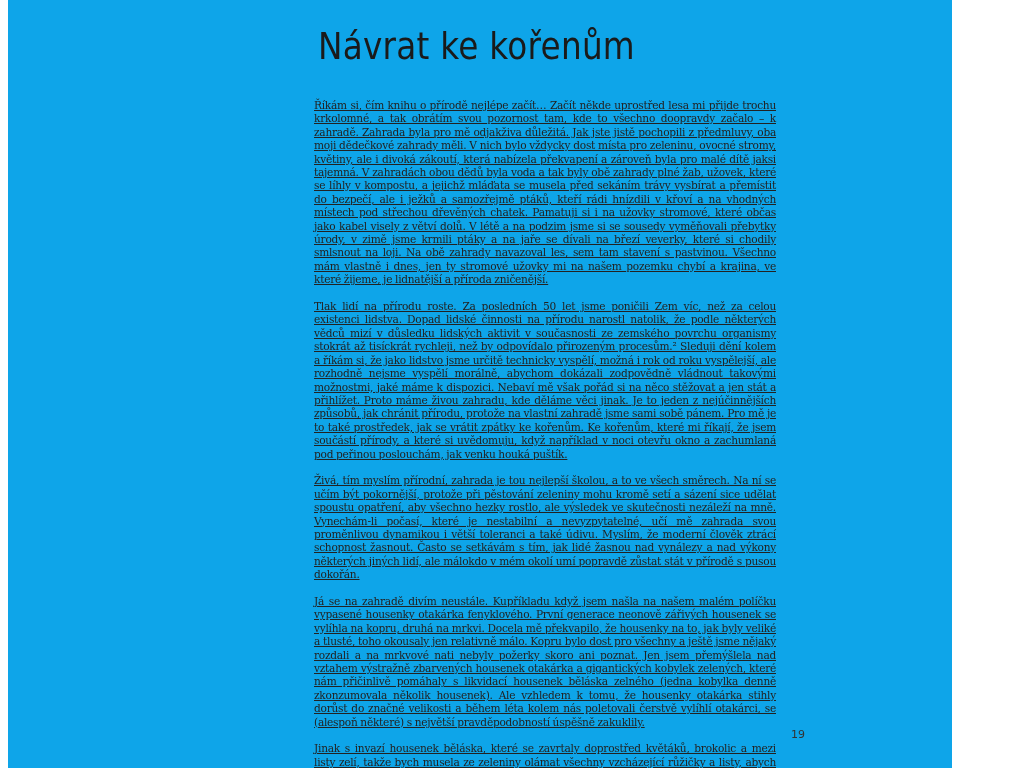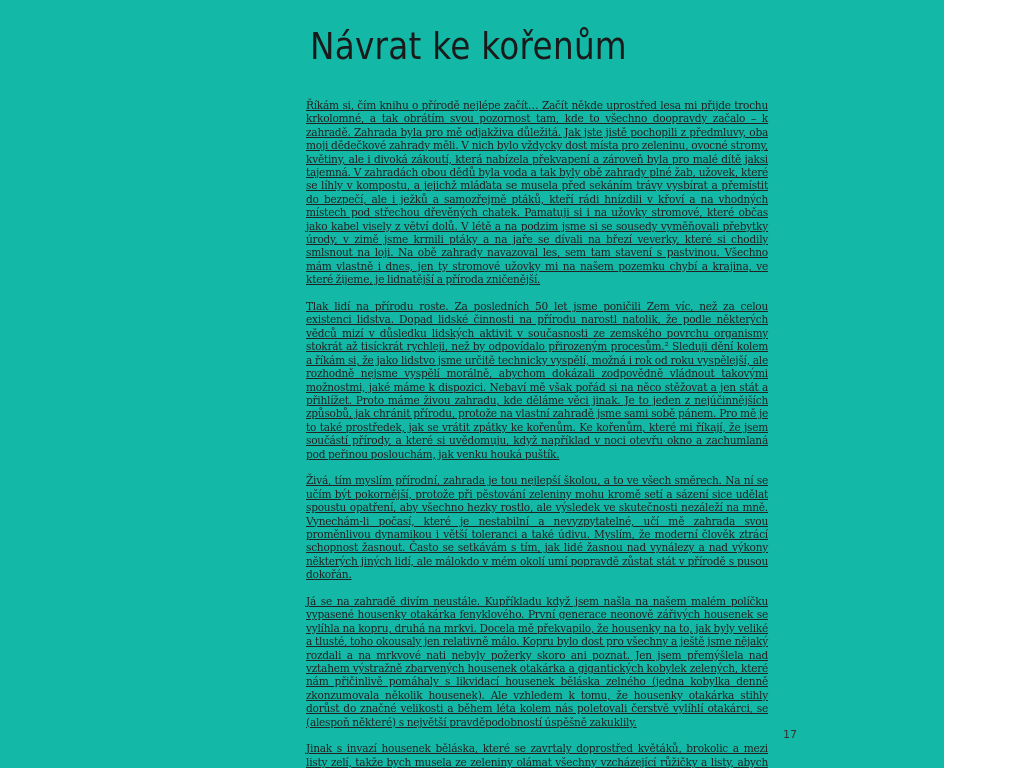--- a/index.html
+++ b/index.html
@@ -1,17 +1,17 @@
 <!DOCTYPE html>
 <html><head>
 <meta charset="utf-8">
 <style>
   html, body { margin: 0; padding: 0; background: #ffffff; }
   body { width: 1024px; height: 768px; position: relative; overflow: hidden; }
-  .page { position: absolute; left: 0; top: 0; width: 944px; height: 768px; background: #14b8a6; }
+  .page { position: absolute; left: 8px; top: 0; width: 944px; height: 768px; background: #0ea5e9; }
   .title {
     position: absolute; left: 310px; top: 26px;
     font-family: "DejaVu Sans", sans-serif;
     font-size: 38px; font-weight: normal; color: #1a1a1a;
     letter-spacing: 0.3px; margin: 0; line-height: 1.1;
     transform: scaleX(0.86); transform-origin: left center;
   }
   .body-text {
     position: absolute; left: 306px; top: 99px; width: 462px;
     font-family: "DejaVu Serif", serif;
@@ -29,14 +29,14 @@
 
 <div class="page">
   <h1 class="title">Návrat ke kořenům</h1>
   <div class="body-text">
     <p>Říkám si, čím knihu o přírodě nejlépe začít… Začít někde uprostřed lesa mi přijde trochu krkolomné, a tak obrátím svou pozornost tam, kde to všechno doopravdy začalo – k zahradě. Zahrada byla pro mě odjakživa důležitá. Jak jste jistě pochopili z předmluvy, oba moji dědečkové zahrady měli. V nich bylo vždycky dost místa pro zeleninu, ovocné stromy, květiny, ale i divoká zákoutí, která nabízela překvapení a zároveň byla pro malé dítě jaksi tajemná. V zahradách obou dědů byla voda a tak byly obě zahrady plné žab, užovek, které se líhly v kompostu, a jejichž mláďata se musela před sekáním trávy vysbírat a přemístit do bezpečí, ale i ježků a samozřejmě ptáků, kteří rádi hnízdili v křoví a na vhodných místech pod střechou dřevěných chatek. Pamatuji si i na užovky stromové, které občas jako kabel visely z větví dolů. V létě a na podzim jsme si se sousedy vyměňovali přebytky úrody, v zimě jsme krmili ptáky a na jaře se dívali na březí veverky, které si chodily smlsnout na loji. Na obě zahrady navazoval les, sem tam stavení s pastvinou. Všechno mám vlastně i dnes, jen ty stromové užovky mi na našem pozemku chybí a krajina, ve které žijeme, je lidnatější a příroda zničenější.</p>
     <p>Tlak lidí na přírodu roste. Za posledních 50 let jsme poničili Zem víc, než za celou existenci lidstva. Dopad lidské činnosti na přírodu narostl natolik, že podle některých vědců mizí v důsledku lidských aktivit v současnosti ze zemského povrchu organismy stokrát až tisíckrát rychleji, než by odpovídalo přirozeným procesům.² Sleduji dění kolem a říkám si, že jako lidstvo jsme určitě technicky vyspělí, možná i rok od roku vyspělejší, ale rozhodně nejsme vyspělí morálně, abychom dokázali zodpovědně vládnout takovými možnostmi, jaké máme k dispozici. Nebaví mě však pořád si na něco stěžovat a jen stát a přihlížet. Proto máme živou zahradu, kde děláme věci jinak. Je to jeden z nejúčinnějších způsobů, jak chránit přírodu, protože na vlastní zahradě jsme sami sobě pánem. Pro mě je to také prostředek, jak se vrátit zpátky ke kořenům. Ke kořenům, které mi říkají, že jsem součástí přírody, a které si uvědomuju, když například v noci otevřu okno a zachumlaná pod peřinou poslouchám, jak venku houká puštík.</p>
     <p>Živá, tím myslím přírodní, zahrada je tou nejlepší školou, a to ve všech směrech. Na ní se učím být pokornější, protože při pěstování zeleniny mohu kromě setí a sázení sice udělat spoustu opatření, aby všechno hezky rostlo, ale výsledek ve skutečnosti nezáleží na mně. Vynechám-li počasí, které je nestabilní a nevyzpytatelné, učí mě zahrada svou proměnlivou dynamikou i větší toleranci a také údivu. Myslím, že moderní člověk ztrácí schopnost žasnout. Často se setkávám s tím, jak lidé žasnou nad vynálezy a nad výkony některých jiných lidí, ale málokdo v mém okolí umí popravdě zůstat stát v přírodě s pusou dokořán.</p>
     <p>Já se na zahradě divím neustále. Kupříkladu když jsem našla na našem malém políčku vypasené housenky otakárka fenyklového. První generace neonově zářivých housenek se vylíhla na kopru, druhá na mrkvi. Docela mě překvapilo, že housenky na to, jak byly veliké a tlusté, toho okousaly jen relativně málo. Kopru bylo dost pro všechny a ještě jsme nějaký rozdali a na mrkvové nati nebyly požerky skoro ani poznat. Jen jsem přemýšlela nad vztahem výstražně zbarvených housenek otakárka a gigantických kobylek zelených, které nám přičinlivě pomáhaly s likvidací housenek běláska zelného (jedna kobylka denně zkonzumovala několik housenek). Ale vzhledem k tomu, že housenky otakárka stihly dorůst do značné velikosti a během léta kolem nás poletovali čerstvě vylíhlí otakárci, se (alespoň některé) s největší pravděpodobností úspěšně zakuklily.</p>
     <p>Jinak s invazí housenek běláska, které se zavrtaly doprostřed květáků, brokolic a mezi listy zelí, takže bych musela ze zeleniny olámat všechny vzcházející růžičky a listy, abych je vydolovala ven, nám pomohli i další živočichové. Ze šípkových keřů vysázených poblíž políčka si pro housenky přilétali ťuhýci, kteří v nich každoročně hnízdí. Všímaví ptáci objevili prostřený hodovní stůl a obzvlášť v hektické době krmení mláďat jim housenky určitě přišly vhod. Kromě ťuhýků se na ně naučili chodit</p>
   </div>
-  <div class="page-number">17</div>
+  <div class="page-number">19</div>
 </div>
 
 </body></html>

